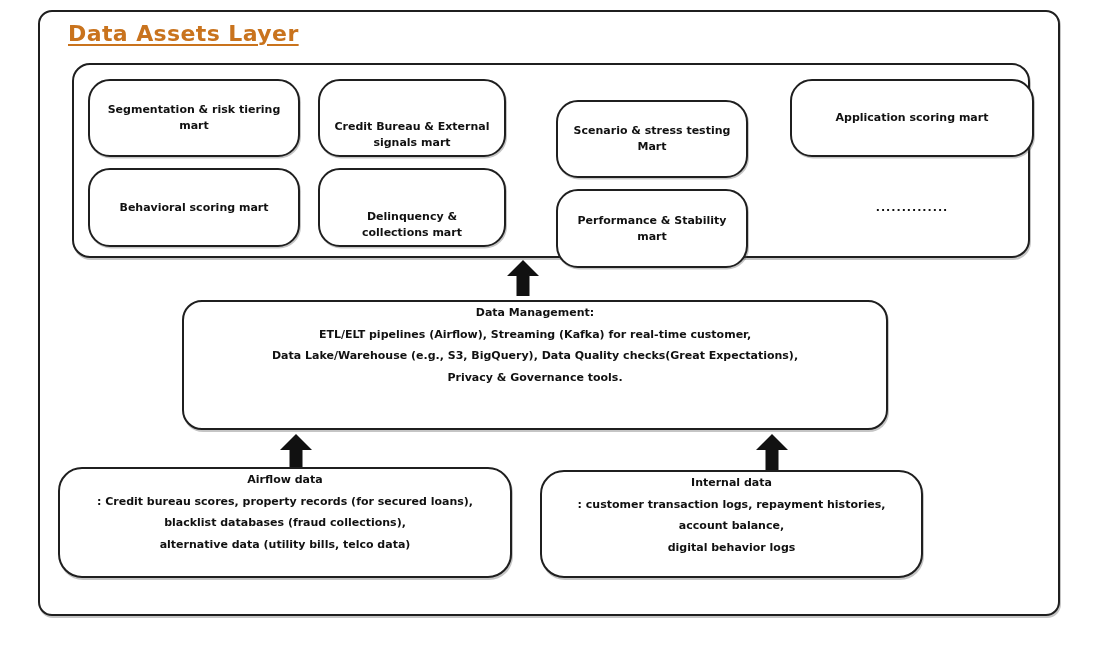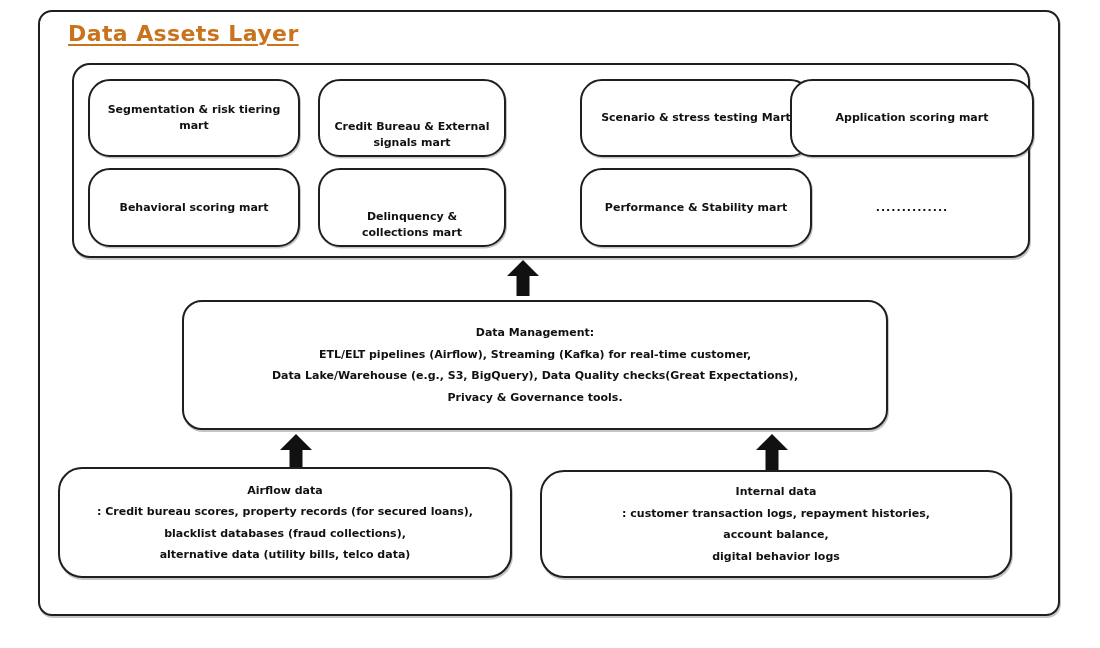--- a/index.html
+++ b/index.html
@@ -64,43 +64,42 @@
     font-weight: bold;
     color: #111;
     letter-spacing: 1px;
   }
   .big-box {
     border: 2px solid #1f1f1f;
     background: #ffffff;
     display: flex;
     flex-direction: column;
     align-items: center;
-    justify-content: center;
     text-align: center;
     font-size: 11px;
     font-weight: bold;
     color: #111;
     box-shadow: 1px 2px 0 rgba(90,90,90,0.35);
   }
   .big-box .line { line-height: 21.5px; white-space: nowrap; }
   .dm-box   { left: 182px; top: 300px; width: 706px; height: 130px; border-radius: 20px; }
   .ext-box  { left: 58px;  top: 467px; width: 454px; height: 111px; border-radius: 24px; }
-  .int-box  { left: 540px; top: 470px; width: 472px; height: 108px; border-radius: 24px; }
+  .int-box  { left: 540px; top: 470px; width: 383px; height: 108px; border-radius: 24px; }
 
   .up-arrow { width: 36px; height: 36px; }
   .arrow-1 { left: 505px; top: 260px; }
   .arrow-2 { left: 278px; top: 434px; }
   .arrow-3 { left: 754px; top: 434px; }
 
   
   .m-r1 { top: 79px;  height: 78px; }
   .m-r2 { top: 168px; height: 79px; }
   .m-c1 { left: 88px;  width: 212px; }
   .m-c2 { left: 318px; width: 188px; align-items: flex-end; }
-  .m-c3 { left: 580px; width: 232px; }
+  .m-c3 { left: 556px; width: 192px; margin-top: 21px; }
   .m-c4 { left: 790px; width: 244px; }
 </style>
 </head>
 <body>
 
 <div class="stage">
 
   <div class="abs outer-frame"></div>
 
   <div class="abs layer-title">Data Assets Layer</div>

